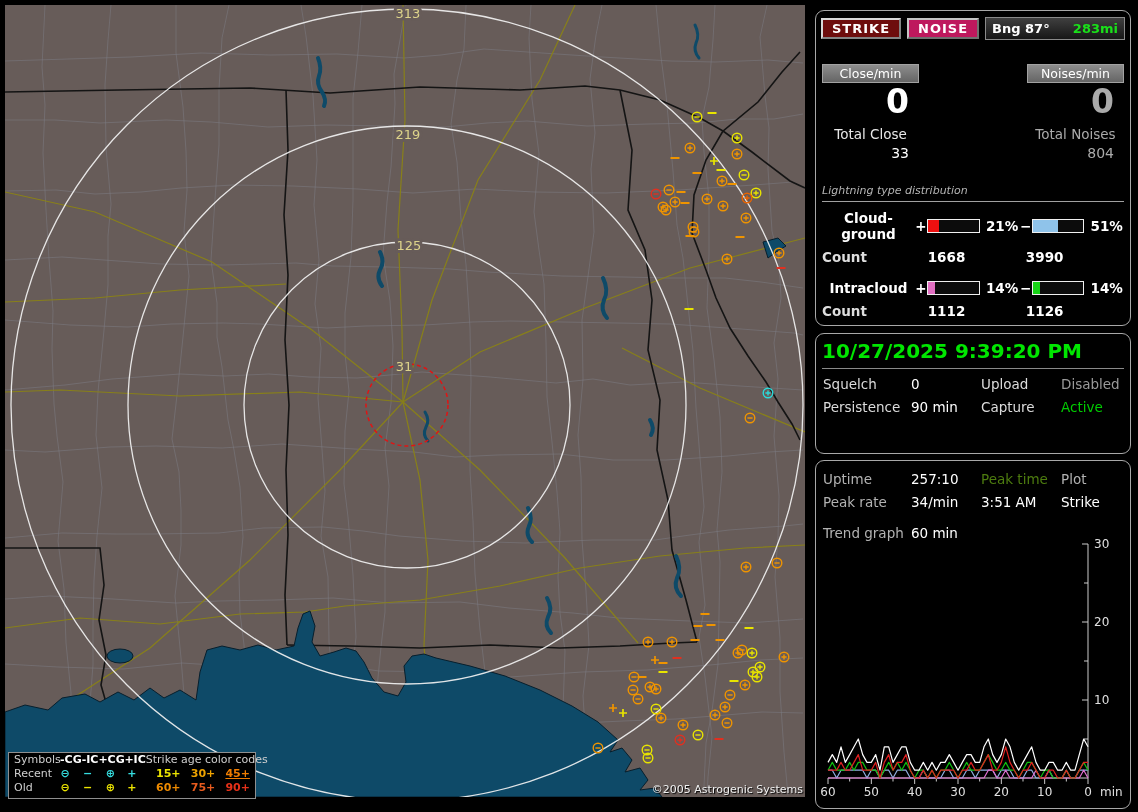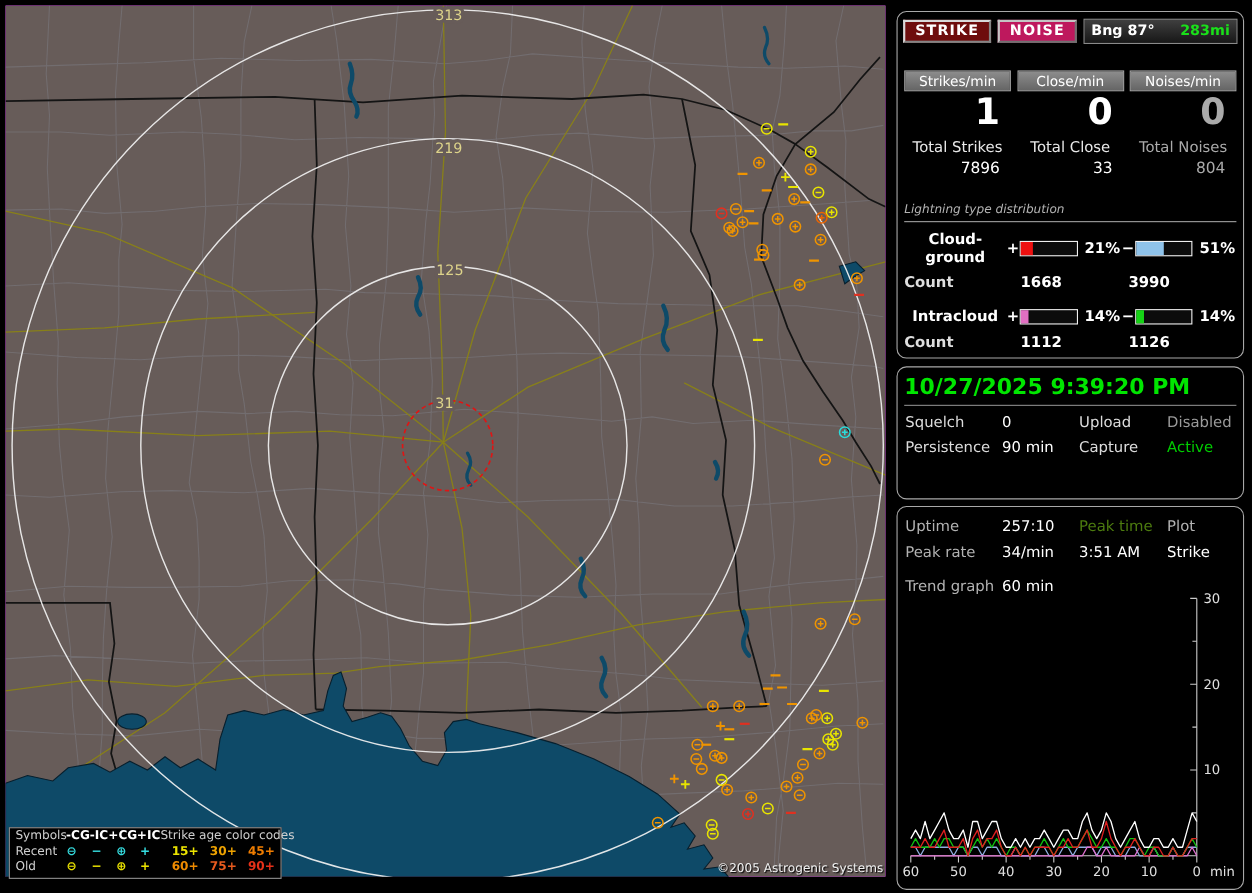--- a/index.html
+++ b/index.html
@@ -1,19 +1,19 @@
 <!DOCTYPE html>
 <html><head>
 <meta charset="utf-8">
 <style>
   html,body{margin:0;padding:0;background:#000;}
   #root{position:relative;width:1138px;height:812px;background:#000;overflow:hidden;
         font-family:"DejaVu Sans",sans-serif;-webkit-font-smoothing:antialiased;}
   
-  #map-wrap{position:absolute;left:5px;top:5px;width:800px;height:792px;background:#d946ef;}
+  #map-wrap{position:absolute;left:5px;top:5px;width:800px;height:792px;background:#ef4444;}
   #map-svg{position:absolute;left:0;top:0;}
   .ring-label{font:13px "DejaVu Sans",sans-serif;fill:#ddd38a;text-anchor:middle;
               paint-order:stroke;stroke:#675c59;stroke-width:6px;stroke-linejoin:round;}
   
   #legend{position:absolute;left:3px;top:747px;width:248px;height:47px;background:#000;
           border:1px solid #8f8f8f;font-size:11px;color:#cfcfcf;box-sizing:border-box;}
   .lg-row{display:flex;height:14px;line-height:14px;padding-left:5px;white-space:nowrap;}
   .lg-c0{width:46px;}
   .lg-sym{width:26px;text-align:center;font-weight:bold;}
   .lg-sym4{width:24px;text-align:center;font-weight:bold;}
@@ -435,21 +435,21 @@
       </div>
       <div class="lg-row" id="lg-recent">
           <span class="lg-c0">Recent</span>
           <span class="lg-sym" style="color: rgb(53, 221, 224);">⊖</span>
           <span class="lg-sym" style="color: rgb(53, 221, 224);">−</span>
           <span class="lg-sym" style="color: rgb(53, 221, 224);">⊕</span>
           <span class="lg-sym4" style="color: rgb(53, 221, 224);">+</span>
           <span style="width: 10px;"></span>
           <span class="lg-age" style="color: rgb(236, 228, 0);">15+</span>
           <span class="lg-age" style="color: rgb(239, 163, 0);">30+</span>
-          <span class="lg-age" style="color: rgb(239, 125, 0);">45+</span>
+          <span class="lg-age" style="color: rgb(239, 125, 0); text-decoration: underline;">45+</span>
         </div>
       <div class="lg-row" id="lg-old">
           <span class="lg-c0">Old</span>
           <span class="lg-sym" style="color: rgb(236, 228, 0);">⊖</span>
           <span class="lg-sym" style="color: rgb(236, 228, 0);">−</span>
           <span class="lg-sym" style="color: rgb(236, 228, 0);">⊕</span>
           <span class="lg-sym4" style="color: rgb(236, 228, 0);">+</span>
           <span style="width: 10px;"></span>
           <span class="lg-age" style="color: rgb(239, 139, 0);">60+</span>
           <span class="lg-age" style="color: rgb(232, 91, 30);">75+</span>
@@ -464,26 +464,20 @@
     <div class="btnrow">
       <div class="btn" id="strike-btn">STRIKE</div>
       <div class="btn" id="noise-btn">NOISE</div>
       <div class="bearing">
         <span>Bng 87°</span>
         <span class="rng">283mi</span>
       </div>
     </div>
 
     <div class="ctr-row">
-      <div class="ctr-col">
-        <div class="chip">Strikes/min</div>
-        <div class="rate">1</div>
-        <div class="tlabel">Total Strikes</div>
-        <div class="tval">7896</div>
-      </div>
       <div class="ctr-col">
         <div class="chip">Close/min</div>
         <div class="rate">0</div>
         <div class="tlabel">Total Close</div>
         <div class="tval">33</div>
       </div>
       <div class="ctr-col">
         <div class="chip">Noises/min</div>
         <div class="rate dimtxt">0</div>
         <div class="tlabel dimtxt">Total Noises</div>

